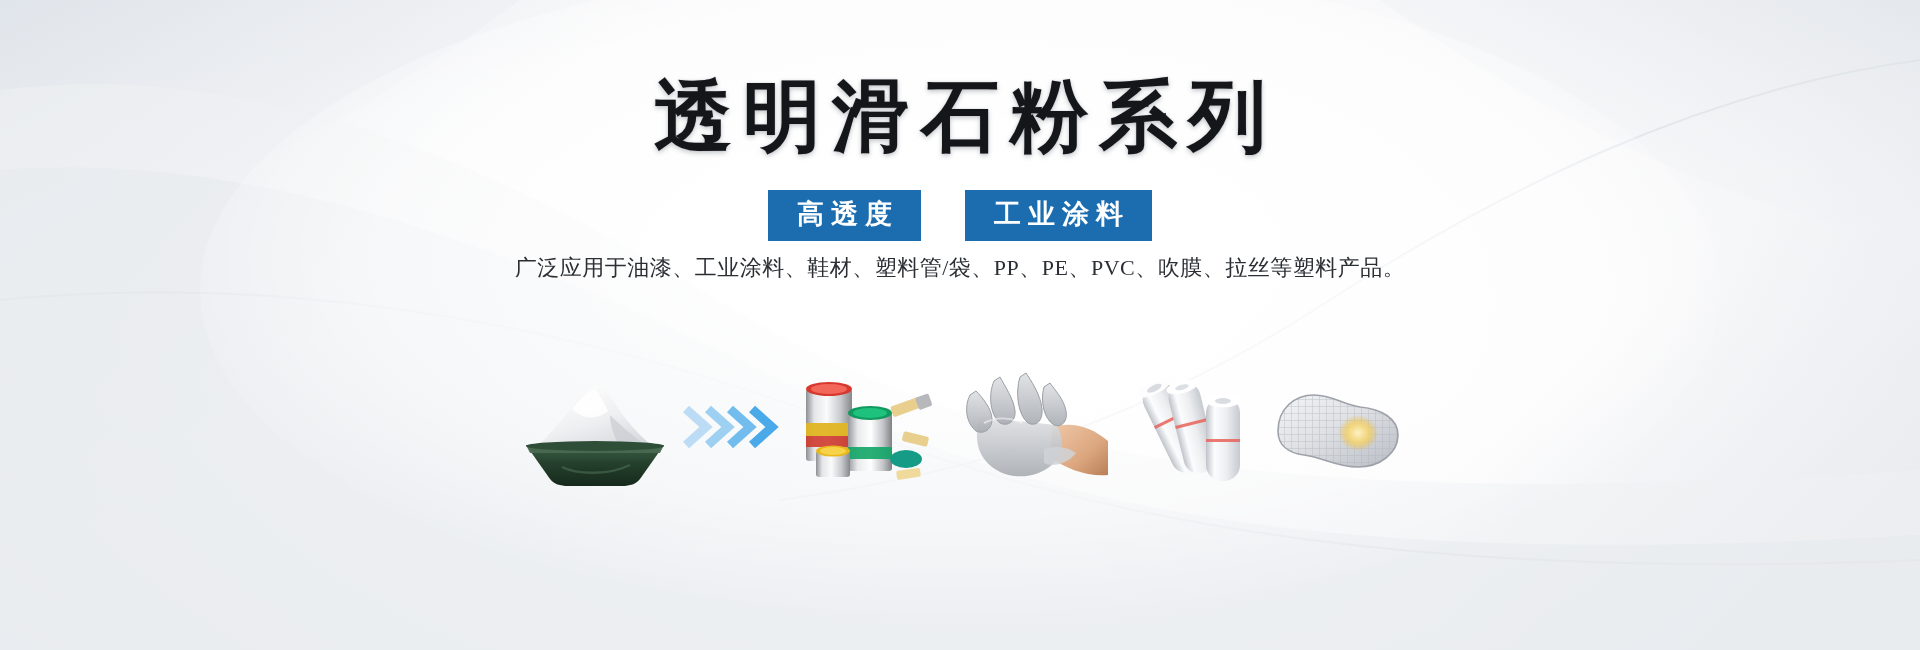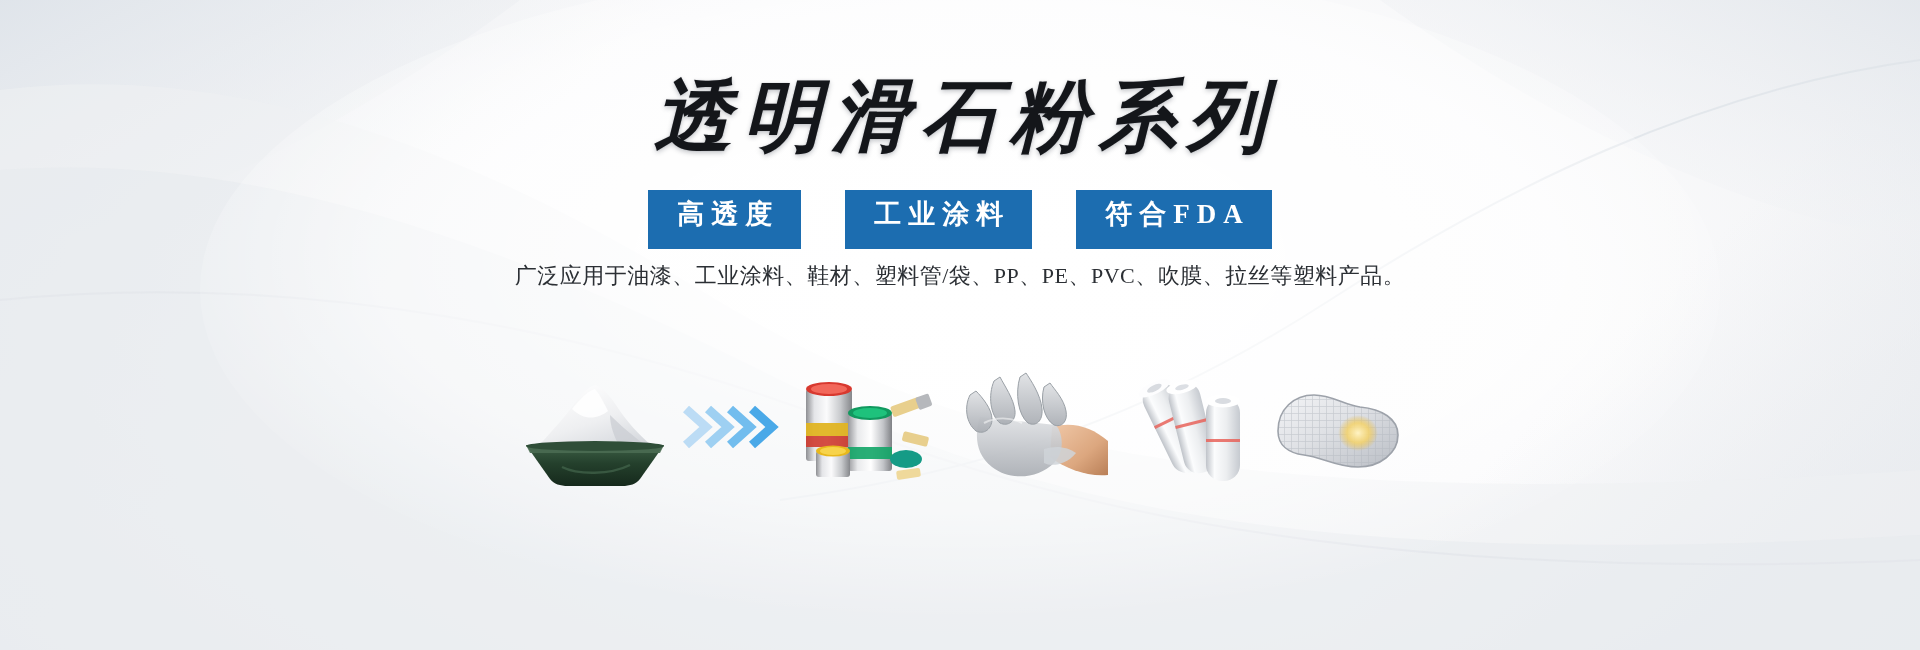--- a/index.html
+++ b/index.html
@@ -50,37 +50,36 @@
     margin-top: 78px;
     font-size: 78px;
     line-height: 1;
     font-weight: 700;
     letter-spacing: 11px;
     color: #14161a;
     text-indent: 11px;
     text-shadow: 0 2px 5px rgba(40,46,60,0.28), 0 0 1px rgba(40,46,60,0.35);
     white-space: nowrap;
     font-family: "Liberation Serif", "DejaVu Serif", serif;
-    font-style: italic;
   }
 
   .badges {
     margin-top: 34px;
     display: flex;
     align-items: center;
     gap: 44px;
   }
   .badge {
     background: #1c6db0;
     color: #ffffff;
     font-size: 27px;
     font-weight: 700;
     letter-spacing: 7px;
     text-indent: 7px;
-    padding: 9px 22px 19px 22px;
+    padding: 9px 22px 11px 22px;
     line-height: 1.16;
     white-space: nowrap;
     font-family: "Liberation Serif", "DejaVu Serif", serif;
   }
 
   .subtitle {
     margin-top: 12px;
     font-size: 22px;
     letter-spacing: 0.5px;
     color: #2b2f34;
@@ -151,21 +150,20 @@
     <ellipse cx="960" cy="290" rx="760" ry="330" fill="url(#glow)"></ellipse>
   </svg>
 
   <div class="content">
 
     <div class="title">透明滑石粉系列</div>
 
     <div class="badges">
       <div class="badge">高透度</div>
       <div class="badge">工业涂料</div>
-      <div class="badge">符合FDA</div>
     </div>
 
     <div class="subtitle">广泛应用于油漆、工业涂料、鞋材、塑料管/袋、PP、PE、PVC、吹膜、拉丝等塑料产品。</div>
   </div>
 
   <div class="products">
 
     <div class="product p-powder">
       <svg width="170" height="120" viewBox="0 0 170 120">
         <defs>

